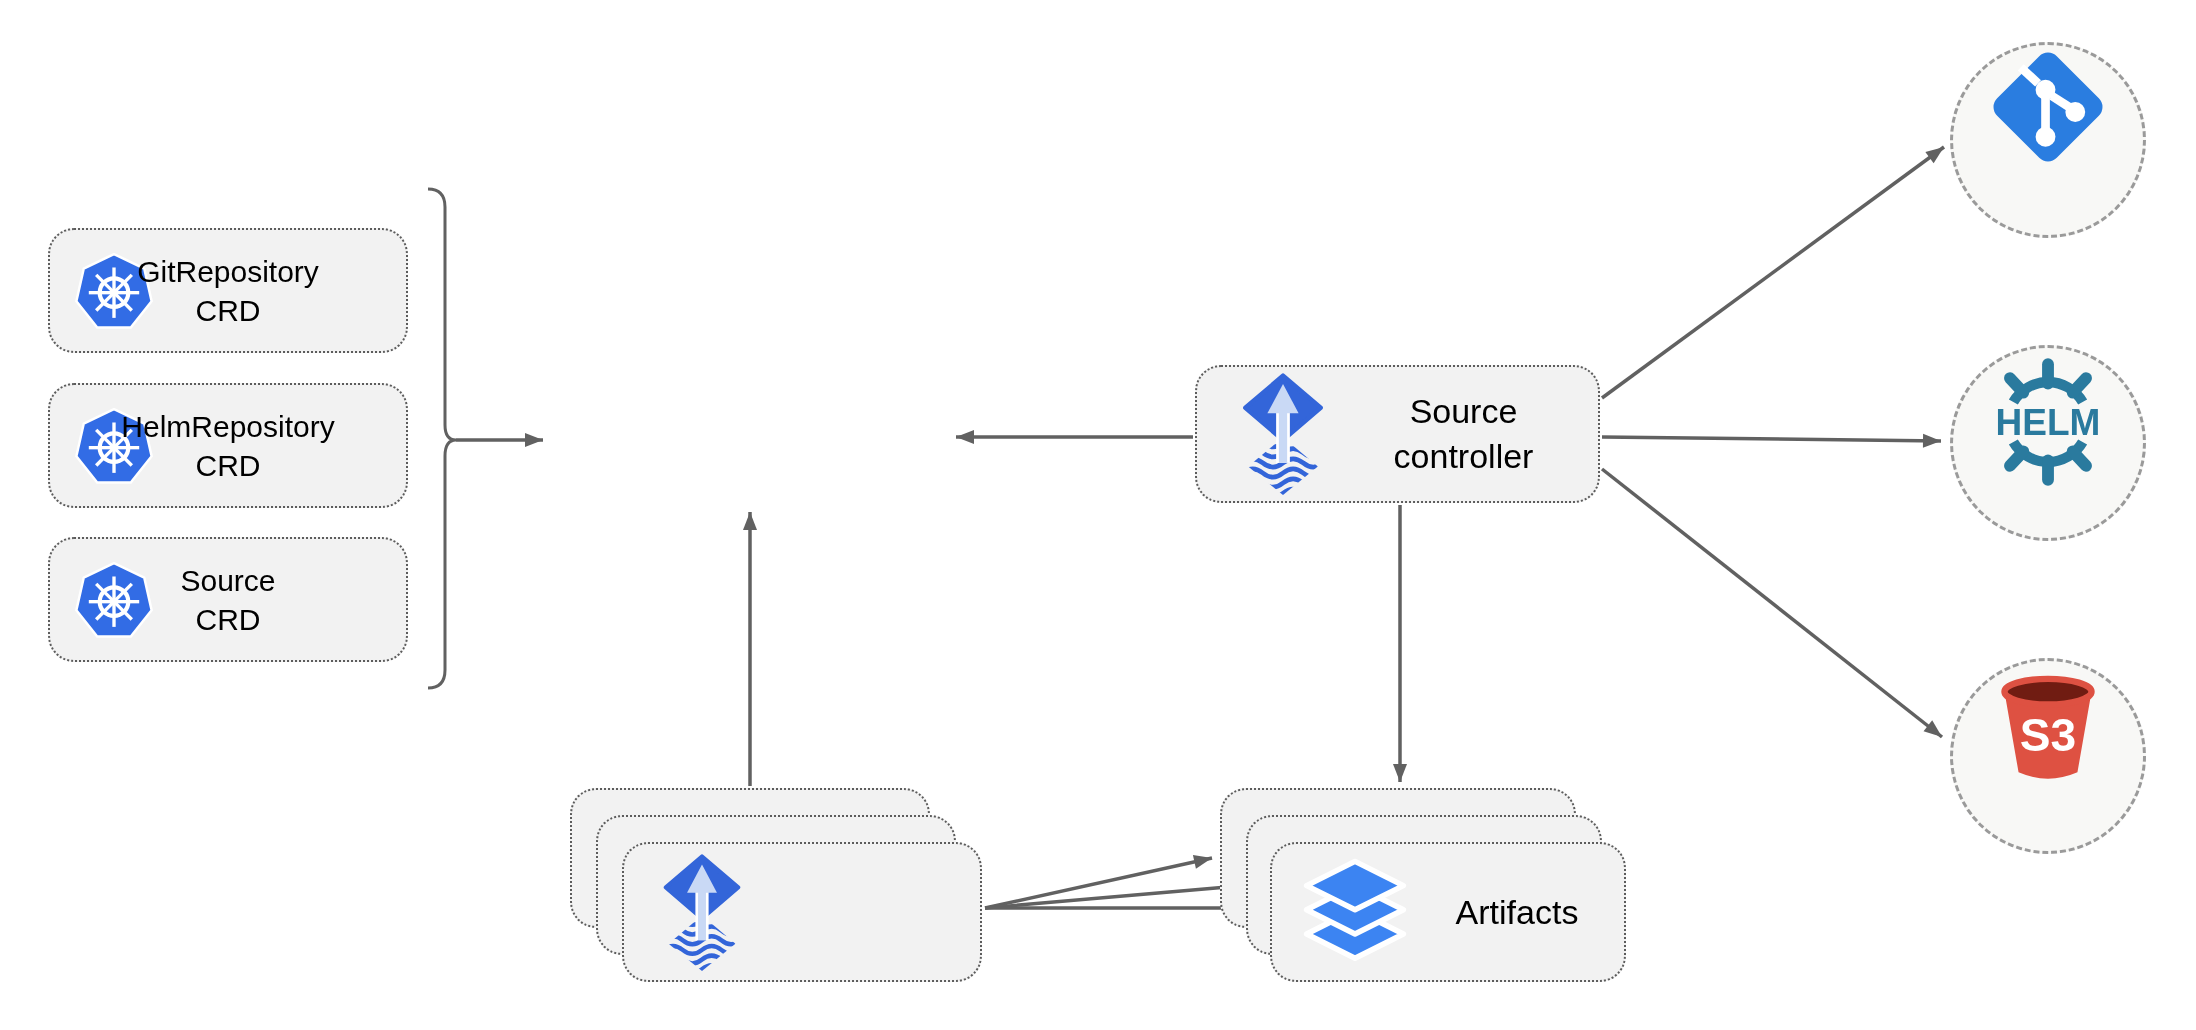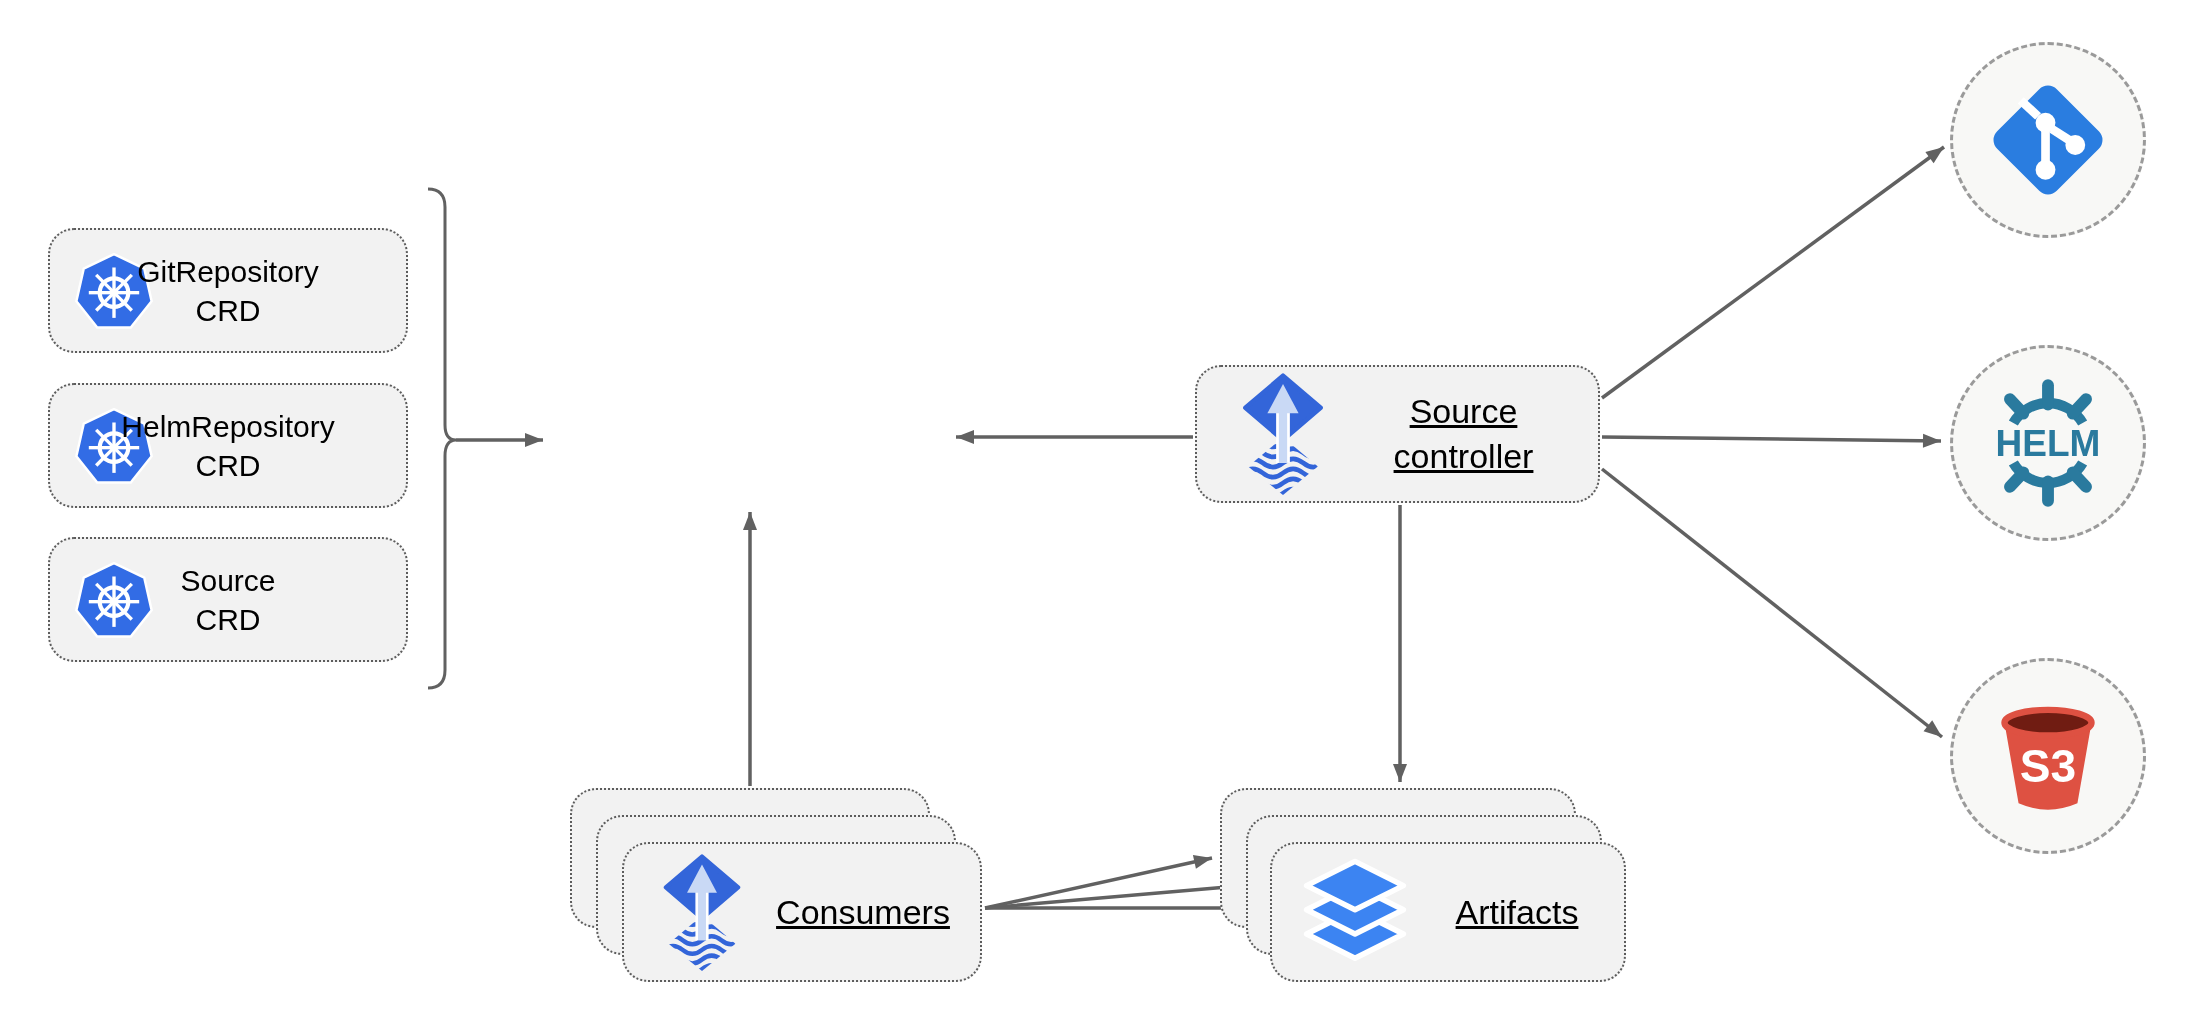--- a/index.html
+++ b/index.html
@@ -6,36 +6,35 @@
   #canvas{
     position:relative;width:2196px;height:1030px;background:#ffffff;
     font-family:"Liberation Sans",sans-serif;color:var(--text,#000);
     overflow:hidden;
   }
   #connectors{position:absolute;left:0;top:0;width:2196px;height:1030px;pointer-events:none;}
   .box{
     position:absolute;background:var(--node_fill);
     border:2.5px dotted var(--node_border);border-radius:26px;
     box-sizing:border-box;
-    text-decoration:underline;
   }
   .crd{width:360px;height:125px;}
   .crd .kicon{position:absolute;left:22px;top:50%;transform:translateY(-50%);}
   .crd .lbl{
     position:absolute;inset:0;display:flex;flex-direction:column;
     align-items:center;justify-content:center;
     font-size:30px;line-height:39px;text-align:center;
   }
   .flexnode{display:flex;align-items:center;}
   .flexnode .nlbl{flex:1;text-align:center;font-size:34px;line-height:45px;}
   .stackbox{width:360px;height:140px;}
   .endpoint{
     position:absolute;width:196px;height:196px;border-radius:50%;
     background:var(--circle_fill);border:3px dashed var(--circle_border);
-    box-sizing:border-box;display:flex;align-items:center;justify-content:center;
+    box-sizing:border-box;display:flex;justify-content:center;
   }
   .conn{stroke:var(--connector);stroke-width:3.5;fill:none;}
   .brace{stroke:var(--connector);stroke-width:3;fill:none;}
   svg text{font-family:"Liberation Sans",sans-serif;}
 </style>
 </head>
 <body>
 
 <div id="canvas">
 
@@ -166,21 +165,20 @@
         <path d="M6 87 q 11 -9 22 0 t 22 0 t 22 0 t 22 0"></path>
         <path d="M6 98 q 11 -9 22 0 t 22 0 t 22 0 t 22 0"></path>
         <path d="M6 109 q 11 -9 22 0 t 22 0 t 22 0 t 22 0"></path>
         <path d="M6 120 q 11 -9 22 0 t 22 0 t 22 0 t 22 0"></path>
         <path d="M6 131 q 11 -9 22 0 t 22 0 t 22 0 t 22 0"></path>
       </g>
       <path d="M50 98 L50 40" stroke="#fff" stroke-width="15" fill="none"></path>
       <path d="M50 98 L50 38" stroke="var(--flux_arrow_light)" stroke-width="9" fill="none"></path>
       <polygon points="50,12 67,44 33,44" fill="var(--flux_arrow_light)"></polygon>
     </svg>
-    <div class="nlbl">Consumers</div>
   </div>
 
   <div class="box stackbox" style="left:1220px;top:788px;width:356px;"></div>
   <div class="box stackbox" style="left:1246px;top:815px;width:356px;"></div>
   <div class="box stackbox flexnode" style="left:1270px;top:842px;width:356px;padding-left:28px;">
     <svg width="110" height="110" viewBox="0 0 100 100" style="flex:0 0 auto;">
       <g fill="var(--layers_blue)" stroke="#fff" stroke-width="5" stroke-linejoin="round">
         <polygon points="50,48 94,70 50,92 6,70"></polygon>
         <polygon points="50,26 94,48 50,70 6,48"></polygon>
         <polygon points="50,4 94,26 50,48 6,26"></polygon>

